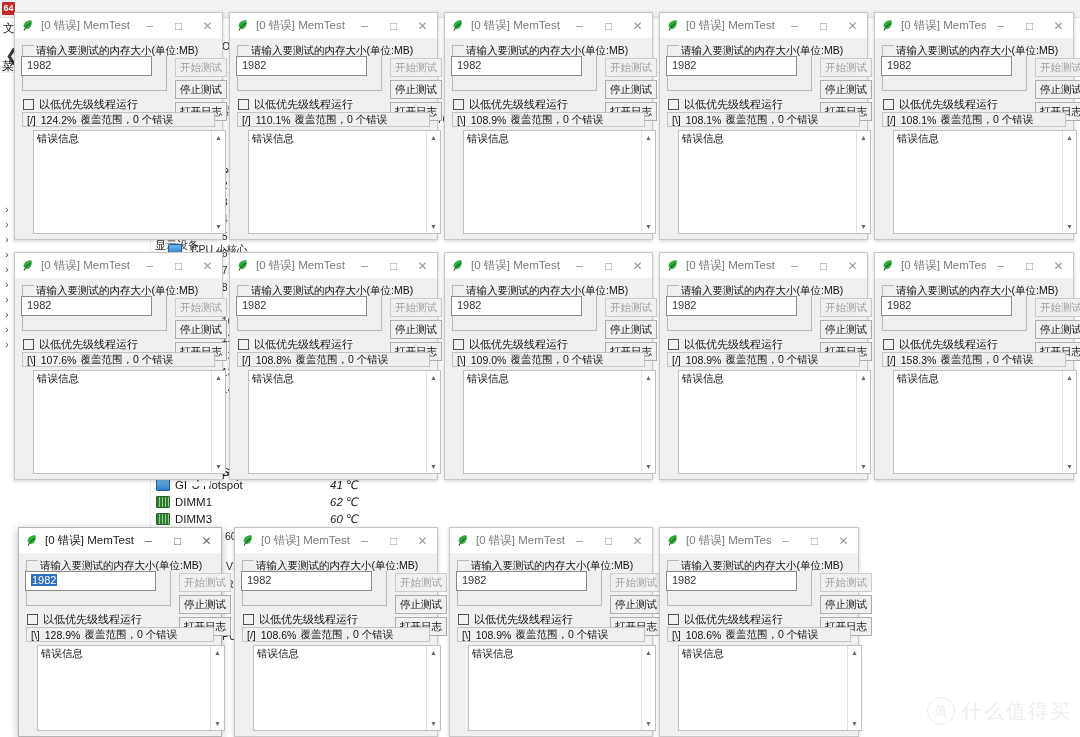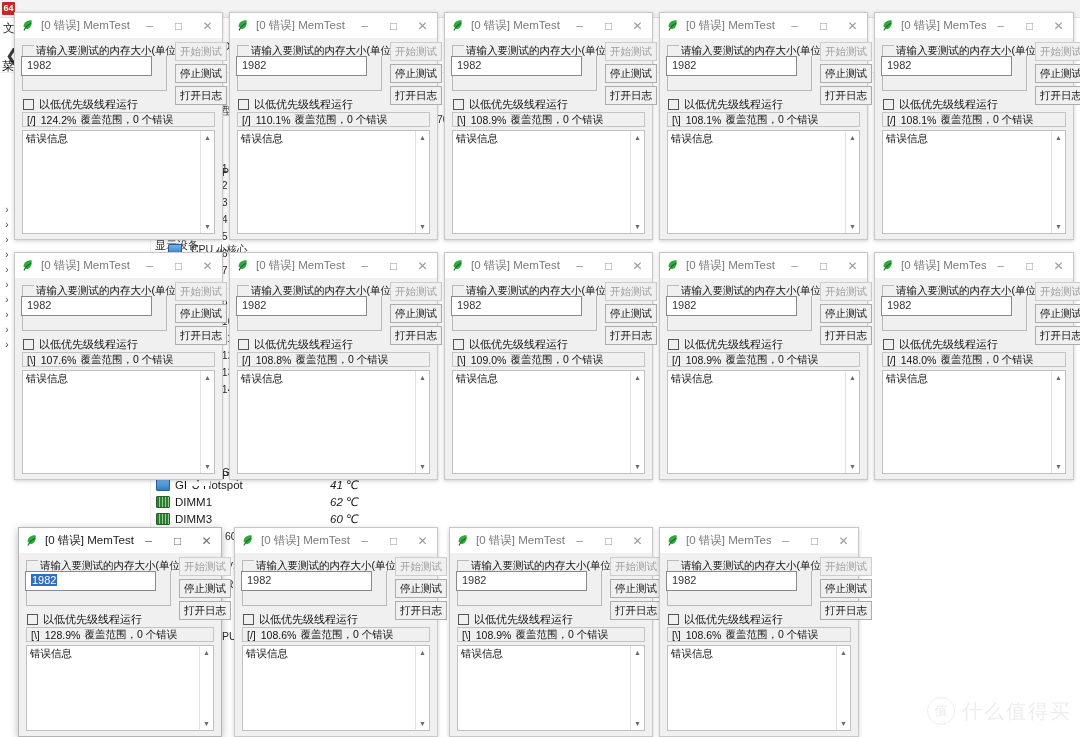--- a/index.html
+++ b/index.html
@@ -72,35 +72,35 @@
     border:1px solid #b9b9b9;box-sizing:border-box;}
   .mt-grouplabel{position:absolute;left:11px;top:-1px;background:#f0f0f0;padding:0 2px;
     font-size:10.5px;color:#111;white-space:nowrap;line-height:11px;}
   .mt-input{position:absolute;left:6px;top:17px;width:131px;height:20px;background:#fff;
     border:1px solid #8a8a8a;box-sizing:border-box;font-size:11px;color:#333;
     padding:2px 0 0 5px;white-space:nowrap;overflow:hidden;}
   .mt-input .sel{background:#2f6fbf;color:#fff;padding:0 1px;}
 
   .mt-btn{position:absolute;left:160px;height:19px;width:52px;background:#f0f0f0;
     border:1px solid #adadad;box-sizing:border-box;font-size:10.5px;color:#111;
-    display:flex;align-items:center;justify-content:center;}
+    display:flex;align-items:center;justify-content:center;margin-top:16px;}
   .mt-btn.disabled{color:#a0a0a0;border-color:#cdcdcd;background:#f0f0f0;}
   .mt-btn.b1{top:3px;} .mt-btn.b2{top:25px;} .mt-btn.b3{top:47px;}
 
   .mt-check{position:absolute;left:8px;top:58px;font-size:11px;color:#111;
     display:flex;align-items:center;white-space:nowrap;}
   .mt-checkbox{width:9px;height:9px;border:1px solid #555;background:#f0f0f0;margin-right:5px;
     flex:0 0 9px;}
 
   .mt-status{position:absolute;left:7px;top:73px;height:15px;background:#f0f0f0;
     border:1px solid #c4c4c4;box-sizing:border-box;display:flex;align-items:center;
     padding-left:4px;font-size:10.5px;color:#111;white-space:nowrap;overflow:hidden;}
   .mt-spin{margin-right:5px;color:#111;}
 
-  .mt-list{position:absolute;left:7px;top:91px;background:#fff;border:1px solid #c0c0c0;
+  .mt-list{position:absolute;left:18px;top:91px;background:#fff;border:1px solid #c0c0c0;
     box-sizing:border-box;}
   .mt-listhdr{font-size:10.5px;color:#111;padding:1px 0 0 3px;}
   .mt-sb{position:absolute;right:0;top:0;bottom:0;width:13px;background:#fff;
     border-left:1px solid #e2e2e2;}
   .mt-sb .arrow{height:13px;display:flex;align-items:center;justify-content:center;
     color:#6a6a6a;font-size:7px;}
   .mt-sb .arrow.down{position:absolute;bottom:0;left:0;right:0;}
 
   
   #watermark{position:absolute;right:8px;bottom:12px;display:flex;align-items:center;
@@ -613,21 +613,21 @@
         <div class="mt-input">1982</div>
         <div class="mt-btn b1 disabled">开始测试</div>
         <div class="mt-btn b2">停止测试</div>
         <div class="mt-btn b3">打开日志</div>
         <div class="mt-check">
           <span class="mt-checkbox"></span>
           <span>以低优先级线程运行</span>
         </div>
         <div class="mt-status" style="width:184px">
           <span class="mt-spin">[/]</span>
-          <span>148.0%</span>
+          <span>158.3%</span>
           <span style="margin-left:4px">覆盖范围，0 个错误</span>
         </div>
         <div class="mt-list" style="width:184px;height:104px">
           <div class="mt-listhdr">错误信息</div>
           <div class="mt-sb">
             <div class="arrow">▲</div>
             <div class="arrow down">▼</div>
           </div>
         </div>
       </div>

